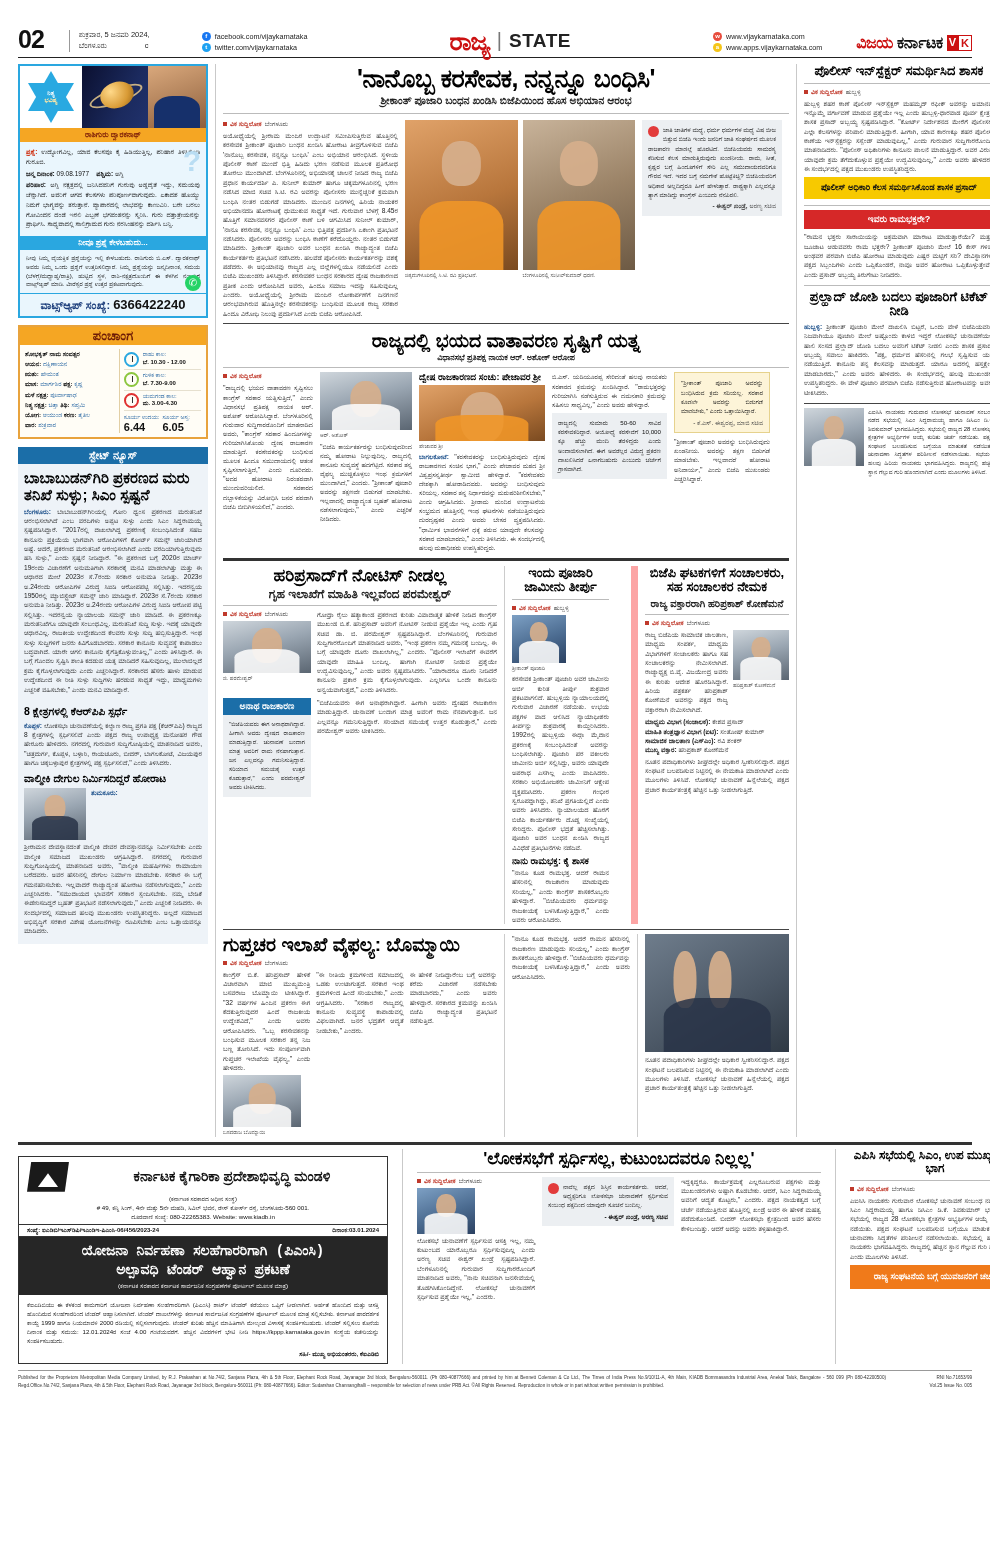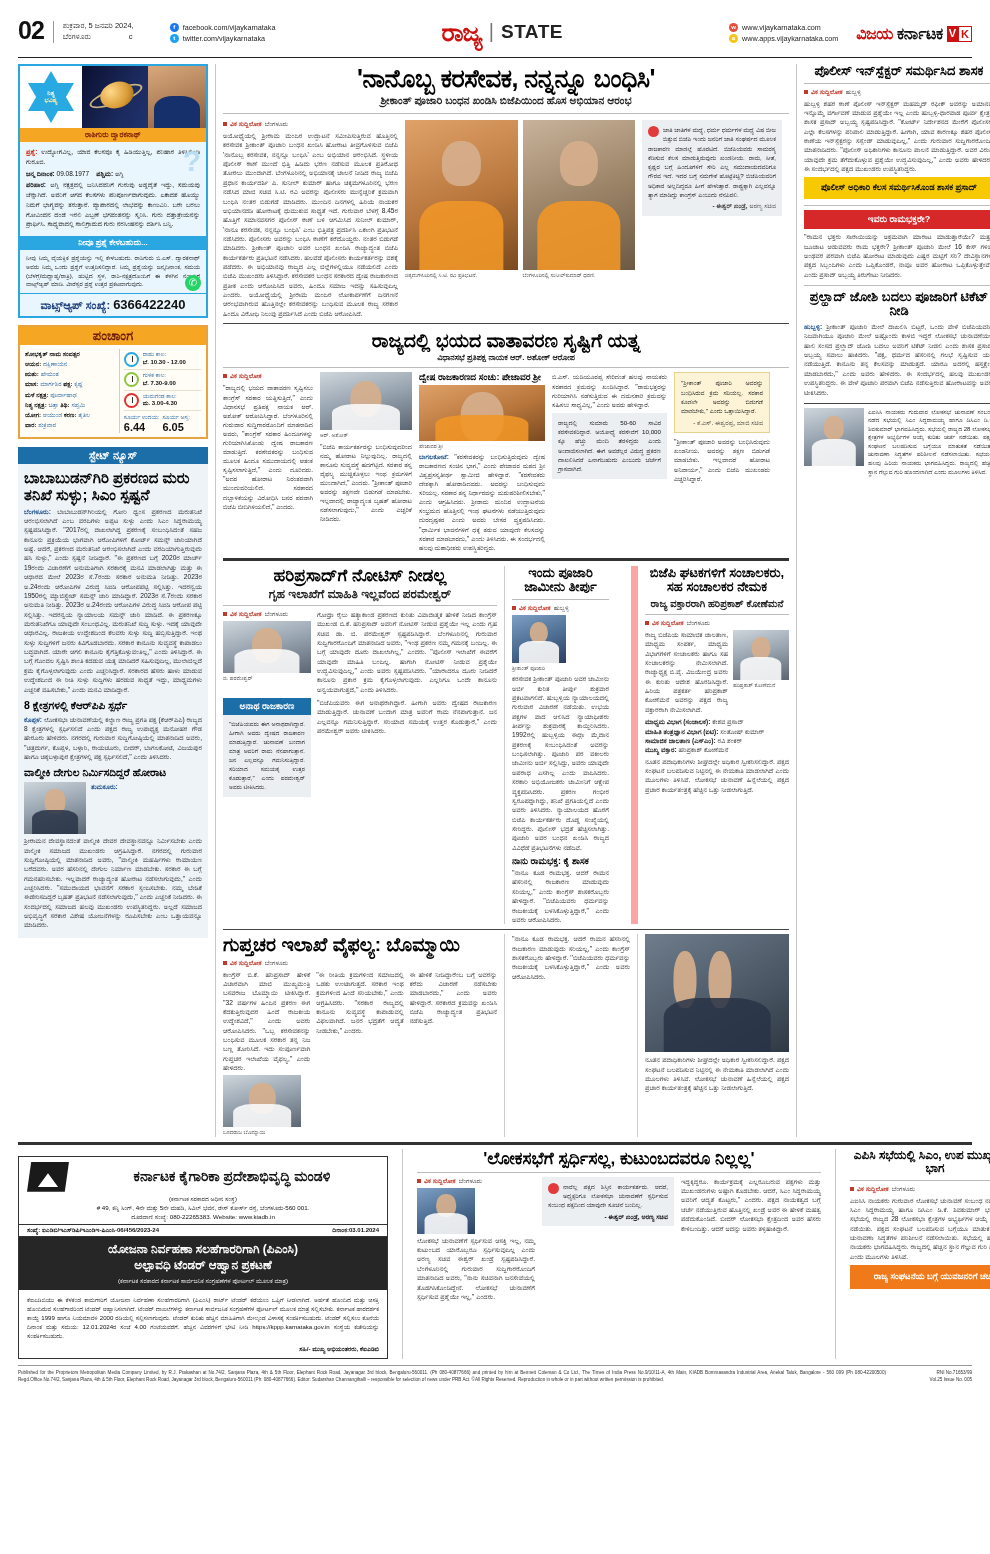--- a/index.html
+++ b/index.html
@@ -6,21 +6,21 @@
   html,body { width:990px; height:1554px; background:#ffffff; }
   body {
     font-family:"Liberation Sans", sans-serif;
     color:#111;
     -webkit-font-smoothing:antialiased;
   }
   .page { position:relative; width:990px; height:1554px; padding:0 18px; }
 
   
   .masthead { display:flex; align-items:flex-end; border-bottom:1.5px solid #222;
-              padding:14px 0 14px 0; height:58px; }
+              padding:14px 0 5px 0; height:58px;gap:16px; }
   .pgnum { font-size:25px; font-weight:700; letter-spacing:-1px; color:#111; padding-right:9px;
            line-height:1; }
   .datecol { border-left:1px solid #999; padding:0 14px 0 9px; font-size:7.5px; line-height:1.45;
              color:#222; }
   .datecol .l2 { display:flex; gap:38px; }
   .social { display:flex; flex-direction:column; gap:2px; font-size:7.2px; padding-left:22px;
             color:#222; }
   .social .row { display:flex; align-items:center; gap:4px; }
   .dot { width:9px; height:9px; border-radius:50%; display:inline-block; flex:none;
          color:#fff; font-size:6px; text-align:center; line-height:9px; font-weight:700;}
@@ -164,21 +164,21 @@
   .ad-logo { width:42px;height:30px; flex:none; position:relative;
              background:#1a1a1a; clip-path:polygon(10% 0,100% 0,90% 100%,0 100%); }
   .ad-logo:after{content:"";position:absolute;left:26%;top:38%;width:48%;height:46%;
              background:#fff; clip-path:polygon(0 100%,50% 0,100% 100%);}
   .ad-t1 { font-size:14px; font-weight:700; text-align:center; flex:1; line-height:1.1;}
   .ad-t2 { font-size:6px; text-align:center; margin-top:1px;}
   .ad-line { font-size:6.2px; text-align:center; line-height:1.5;}
   .ad-meta { display:flex; justify-content:space-between; font-size:6px; font-weight:700;
              border-top:1px solid #333; border-bottom:1px solid #333; padding:2px 8px; margin-top:3px;}
   .ad-dark { background:#262626; color:#fff; text-align:center; padding:5px 6px;}
-  .ad-dark .d1{ font-size:12px; font-weight:700; line-height:1.3;}
+  .ad-dark .d1{ font-size:14px; font-weight:700; line-height:1.3;font-family:Liberation Mono, monospace;}
   .ad-dark .d2{ font-size:6.2px; margin-top:3px;}
   .ad-body { font-size:6.1px; line-height:1.5; padding:5px 8px; text-align:justify;}
   .ad-sign { text-align:right; font-size:6.2px; font-weight:700; padding:0 8px 5px;}
 
   
   .foot { margin-top:6px; border-top:1px solid #999; padding-top:3px;
           display:flex; gap:8px; }
   .foot p { font-size:4.6px; line-height:1.55; color:#333; text-align:justify; flex:1;}
   .foot .ids { font-size:4.6px; line-height:1.55; text-align:right; width:78px; flex:none; color:#333;}
 </style>
@@ -326,21 +326,21 @@
         </div>
       </div>
 
       <div class="sbar">ಸ್ಟೇಟ್ ನ್ಯೂಸ್</div>
       <div class="leftnews">
         <div class="hl left" style="font-size:15px">ಬಾಬಾಬುಡನ್‌ಗಿರಿ ಪ್ರಕರಣದ ಮರು ತನಿಖೆ ಸುಳ್ಳು; ಸಿಎಂ ಸ್ಪಷ್ಟನೆ</div>
         <div class="kn" style="margin-top:3px">
           <b style="color:#1b4f8a">ಬೆಂಗಳೂರು:</b>
           <span>ಬಾಬಾಬುಡನ್‌ಗಿರಿಯಲ್ಲಿ ಗೋರಿ ಧ್ವಂಸ ಪ್ರಕರಣದ ಮರುತನಿಖೆ ಆರಂಭಿಸಲಾಗಿದೆ ಎಂಬ ವರದಿಗಳು ಅಪ್ಪಟ ಸುಳ್ಳು ಎಂದು ಸಿಎಂ ಸಿದ್ದರಾಮಯ್ಯ ಸ್ಪಷ್ಟಪಡಿಸಿದ್ದಾರೆ. ''2017ರಲ್ಲಿ ದಾಖಲಾಗಿದ್ದ ಪ್ರಕರಣಕ್ಕೆ ಸಂಬಂಧಿಸಿದಂತೆ ಸಹಜ ಕಾನೂನು ಪ್ರಕ್ರಿಯೆಯ ಭಾಗವಾಗಿ ಆರೋಪಿಗಳಿಗೆ ಕೋರ್ಟ್ ಸಮನ್ಸ್ ಜಾರಿಯಾಗಿದೆ ಅಷ್ಟೆ. ಆದರೆ, ಪ್ರಕರಣದ ಮರುತನಿಖೆ ಆರಂಭಿಸಲಾಗಿದೆ ಎಂದು ವರದಿಯಾಗುತ್ತಿರುವುದು ಹಸಿ ಸುಳ್ಳು,'' ಎಂದು ಸ್ಪಷ್ಟನೆ ನೀಡಿದ್ದಾರೆ. ''ಈ ಪ್ರಕರಣದ ಬಗ್ಗೆ 2020ರ ಮಾರ್ಚ್ 19ರಂದು ವಿಚಾರಣೆಗೆ ಅನುಮತಿಗಾಗಿ ಸರಕಾರಕ್ಕೆ ಮನವಿ ಮಾಡಲಾಗಿತ್ತು ಮತ್ತು ಈ ಆಧಾರದ ಮೇಲೆ 2023ರ ಸೆ.7ರಂದು ಸರಕಾರ ಅನುಮತಿ ನೀಡಿತ್ತು. 2023ರ ಅ.24ರಂದು ಆರೋಪಿಗಳ ವಿರುದ್ಧ ಸಿಐಡಿ ಆರೋಪಪಟ್ಟಿ ಸಲ್ಲಿಸಿತ್ತು. ಇದರನ್ವಯ 1950ರಲ್ಲಿ ಮ್ಯಾಜಿಸ್ಟ್ರೇಟ್ ಸಮನ್ಸ್ ಜಾರಿ ಮಾಡಿದ್ದಾರೆ. 2023ರ ಸೆ.7ರಂದು ಸರಕಾರ ಅನುಮತಿ ನೀಡಿತ್ತು. 2023ರ ಅ.24ರಂದು ಆರೋಪಿಗಳ ವಿರುದ್ಧ ಸಿಐಡಿ ಆರೋಪ ಪಟ್ಟಿ ಸಲ್ಲಿಸಿತ್ತು. ಇದರನ್ವಯ ನ್ಯಾಯಾಲಯ ಸಮನ್ಸ್ ಜಾರಿ ಮಾಡಿದೆ. ಈ ಪ್ರಕರಣಕ್ಕೂ ಮರುತನಿಖೆಗೂ ಯಾವುದೇ ಸಂಬಂಧವಿಲ್ಲ. ಮರುತನಿಖೆ ಸುದ್ದಿ ಸುಳ್ಳು. ಇದಕ್ಕೆ ಯಾವುದೇ ಆಧಾರವಿಲ್ಲ. ರಾಜಕೀಯ ಉದ್ದೇಶದಿಂದ ಕೆಲವರು ಸುಳ್ಳು ಸುದ್ದಿ ಹಬ್ಬಿಸುತ್ತಿದ್ದಾರೆ. ಇಂಥ ಸುಳ್ಳು ಸುದ್ದಿಗಳಿಗೆ ಜನರು ಕಿವಿಗೊಡಬಾರದು. ಸರಕಾರ ಕಾನೂನು ಸುವ್ಯವಸ್ಥೆ ಕಾಪಾಡಲು ಬದ್ಧವಾಗಿದೆ. ಯಾರೇ ಆಗಲಿ ಕಾನೂನು ಕೈಗೆತ್ತಿಕೊಳ್ಳುವಂತಿಲ್ಲ,'' ಎಂದು ತಿಳಿಸಿದ್ದಾರೆ. ಈ ಬಗ್ಗೆ ಗೊಂದಲ ಸೃಷ್ಟಿಸಿ ಶಾಂತಿ ಕದಡುವ ಯತ್ನ ಮಾಡಿದರೆ ಸಹಿಸುವುದಿಲ್ಲ, ಮುಲಾಜಿಲ್ಲದೆ ಕ್ರಮ ಕೈಗೊಳ್ಳಲಾಗುವುದು ಎಂದು ಎಚ್ಚರಿಸಿದ್ದಾರೆ. ಸರಕಾರದ ಹೆಸರು ಹಾಳು ಮಾಡುವ ಉದ್ದೇಶದಿಂದ ಈ ರೀತಿ ಸುಳ್ಳು ಸುದ್ದಿಗಳು ಹರಡುವ ಸಾಧ್ಯತೆ ಇದ್ದು, ಮಾಧ್ಯಮಗಳು ಎಚ್ಚರಿಕೆ ವಹಿಸಬೇಕು,'' ಎಂದು ಮನವಿ ಮಾಡಿದ್ದಾರೆ.</span>
         </div>
-        <div class="hl left" style="font-size:10.5px;margin-top:6px">8 ಕ್ಷೇತ್ರಗಳಲ್ಲಿ ಕೆಆರ್‌ಪಿಪಿ ಸ್ಪರ್ಧೆ</div>
+        <div class="hl left" style="font-size:10.5px;margin-top:12px">8 ಕ್ಷೇತ್ರಗಳಲ್ಲಿ ಕೆಆರ್‌ಪಿಪಿ ಸ್ಪರ್ಧೆ</div>
         <div class="kn" style="margin-top:3px">
           <b style="color:#1b4f8a">ಕೊಪ್ಪಳ:</b>
           <span>ಲೋಕಸಭಾ ಚುನಾವಣೆಯಲ್ಲಿ ಕಲ್ಯಾಣ ರಾಜ್ಯ ಪ್ರಗತಿ ಪಕ್ಷ (ಕೆಆರ್‌ಪಿಪಿ) ರಾಜ್ಯದ 8 ಕ್ಷೇತ್ರಗಳಲ್ಲಿ ಸ್ಪರ್ಧಿಸಲಿದೆ ಎಂದು ಪಕ್ಷದ ರಾಜ್ಯ ಉಪಾಧ್ಯಕ್ಷ ಮನೋಹರ ಗೌಡ ಹೇರೂರು ಹೇಳಿದರು. ನಗರದಲ್ಲಿ ಗುರುವಾರ ಸುದ್ದಿಗೋಷ್ಠಿಯಲ್ಲಿ ಮಾತನಾಡಿದ ಅವರು, ''ಚಿತ್ರದುರ್ಗ, ಕೊಪ್ಪಳ, ಬಳ್ಳಾರಿ, ರಾಯಚೂರು, ಬೀದರ್, ಬಾಗಲಕೋಟೆ, ವಿಜಯಪುರ ಹಾಗೂ ಚಿಕ್ಕಬಳ್ಳಾಪುರ ಕ್ಷೇತ್ರಗಳಲ್ಲಿ ಪಕ್ಷ ಸ್ಪರ್ಧಿಸಲಿದೆ,'' ಎಂದು ತಿಳಿಸಿದರು.</span>
         </div>
         <div class="hl left" style="font-size:10.5px;margin-top:6px">ವಾಲ್ಮೀಕಿ ದೇಗುಲ ನಿರ್ಮಿಸದಿದ್ದರೆ ಹೋರಾಟ</div>
         <div style="display:flex;gap:5px;margin-top:3px">
           <div class="photo ph-man" style="width:62px;height:52px;flex:none">
             <div class="ph-ov dark">
                 <div class="head"></div>
                 <div class="body"></div>

